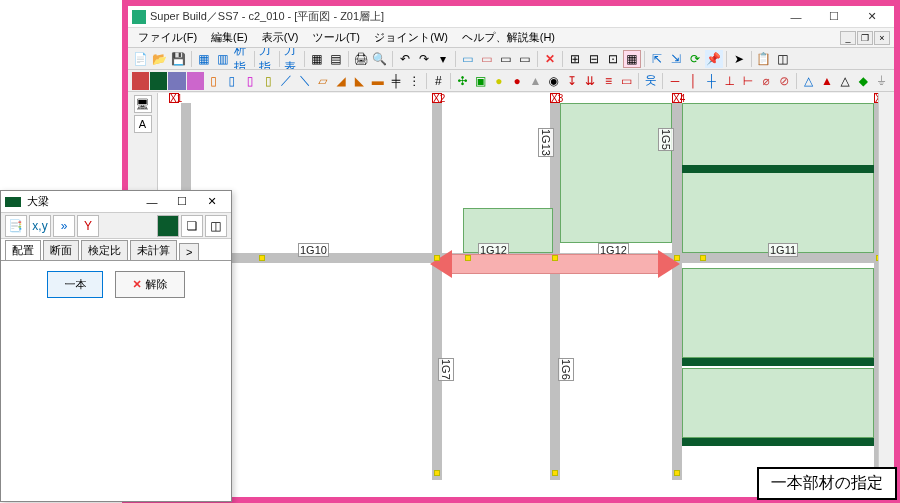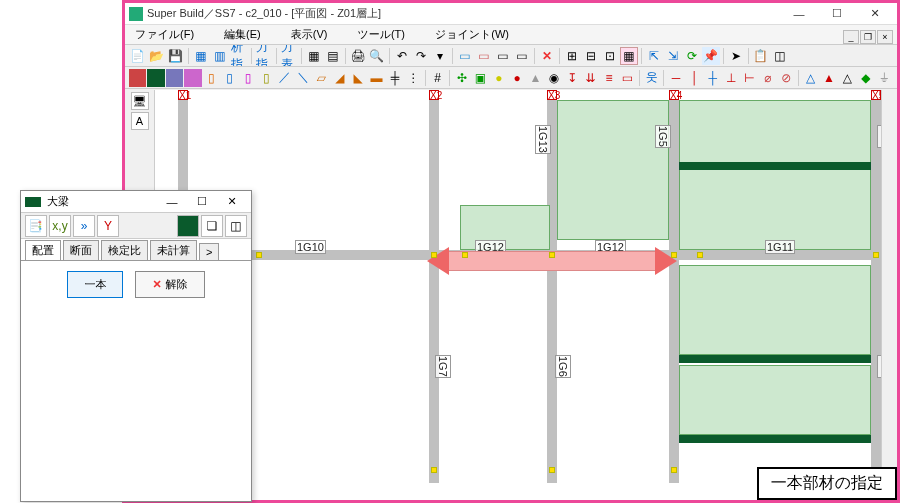--- a/index.html
+++ b/index.html
@@ -1,23 +1,23 @@
 <!DOCTYPE html>
 <html><head>
 <meta charset="utf-8">
 <style>
   * { box-sizing: border-box; margin: 0; padding: 0; font-family: "MS UI Gothic", "Meiryo", sans-serif; font-size: 11px; }
   body { width: 900px; height: 503px; background: #fff; overflow: hidden; position: relative; }
-  .main-window { position: absolute; left: 122px; top: 0; width: 778px; height: 503px; border: 3px solid #ec4899; background: #fff; }
+  .main-window { position: absolute; left: 122px; top: 0; width: 778px; height: 503px; border: 6px solid #ec4899; background: #fff; }
   .titlebar { height: 22px; background: #fff; display: flex; align-items: center; padding: 0 4px; border-bottom: 1px solid #ddd; }
   .app-icon { width: 14px; height: 14px; background: #2a7; margin-right: 4px; }
   .title-text { flex: 1; font-size: 11px; color: #333; }
   .win-controls { display: flex; gap: 2px; }
   .win-btn { width: 36px; height: 18px; display: flex; align-items: center; justify-content: center; color: #333; }
-  .menubar { height: 20px; background: #f5f5f5; display: flex; align-items: flex-end; padding: 0 4px; gap: 18px; border-bottom: 1px solid #ccc; }
+  .menubar { height: 20px; background: #f5f5f5; display: flex; align-items: center; padding: 0 4px; gap: 2px; border-bottom: 1px solid #ccc; }
   .menu-item { padding: 2px 6px; font-size: 11px; }
   .menubar .spacer { flex: 1; }
   .mdi-controls { display: flex; gap: 1px; }
   .mdi-btn { width: 16px; height: 14px; border: 1px solid #bbb; background: #eee; font-size: 9px; display: flex; align-items: center; justify-content: center; }
   .toolbar { height: 22px; background: #f0f0f0; display: flex; align-items: center; padding: 1px 4px; gap: 1px; border-bottom: 1px solid #ccc; flex-wrap: nowrap; overflow: hidden; }
   .tb-btn { width: 18px; height: 18px; display: flex; align-items: center; justify-content: center; font-size: 12px; border: 1px solid transparent; }
   .tb-sep { width: 1px; height: 16px; background: #ccc; margin: 0 2px; }
   .viewselect-bar { height: 22px; background: #f0f0f0; display: flex; align-items: center; padding: 0 4px; gap: 4px; border-bottom: 1px solid #ccc; }
   .view-select { height: 18px; border: 1px solid #999; background: #fff; padding: 0 4px; font-size: 11px; min-width: 100px; display: flex; align-items: center; justify-content: space-between; }
   .nav-arrow { width: 14px; height: 16px; border: 1px solid #bbb; background: #eee; display: flex; align-items: center; justify-content: center; font-size: 9px; }
@@ -34,21 +34,21 @@
   .canvas .node { position: absolute; width: 6px; height: 6px; background: #fd0; border: 1px solid #bb0; transform: translate(-50%,-50%); }
   .canvas .col-marker { position: absolute; width: 10px; height: 10px; color: #c00; font-size: 10px; border: 1px solid #c00; text-align: center; line-height: 9px; background: #fff; transform: translateX(-50%); }
   .beam-highlight { position: absolute; left: 290px; top: 161px; width: 215px; height: 20px; background: #f8b0b0; border: 1px solid #d88; }
   .arrowhead { position: absolute; width: 0; height: 0; border-top: 14px solid transparent; border-bottom: 14px solid transparent; }
   .arrowhead.left { border-right: 22px solid #e66; left: 272px; top: 157px; }
   .arrowhead.right { border-left: 22px solid #e66; left: 500px; top: 157px; }
   .scrollbar-v { position: absolute; right: 0; top: 87px; width: 16px; bottom: 17px; background: #f0f0f0; border-left: 1px solid #ccc; }
   .scrollbar-h { position: absolute; left: 30px; bottom: 0; right: 16px; height: 17px; background: #f0f0f0; border-top: 1px solid #ccc; display: flex; align-items: center; font-size: 10px; padding: 0 4px; color: #555; justify-content: space-between; }
   .left-vtoolbar { position: absolute; left: 0; top: 87px; width: 30px; bottom: 17px; background: #f0f0f0; border-right: 1px solid #ccc; display: flex; flex-direction: column; align-items: center; gap: 2px; padding-top: 2px; }
   .left-vtoolbar .vb { width: 18px; height: 18px; border: 1px solid #bbb; display: flex; align-items: center; justify-content: center; font-size: 11px; background: #fff; }
-  .palette { position: absolute; left: 0; top: 190px; width: 232px; height: 312px; border: 1px solid #888; background: #fff; box-shadow: 2px 2px 6px rgba(0,0,0,0.2); margin-left: 20px; }
+  .palette { position: absolute; left: 0; top: 190px; width: 232px; height: 312px; border: 1px solid #888; background: #fff; box-shadow: 2px 2px 6px rgba(0,0,0,0.2); }
   .pal-title { height: 22px; display: flex; align-items: center; padding: 0 4px; border-bottom: 1px solid #ccc; }
   .pal-icon { width: 16px; height: 10px; background: #0a5a2c; margin-right: 6px; }
   .pal-title-text { flex: 1; }
   .pal-win-btn { width: 30px; height: 18px; display: flex; align-items: center; justify-content: center; }
   .pal-toolbar { height: 26px; background: #f0f0f0; display: flex; align-items: center; gap: 2px; padding: 0 4px; border-bottom: 1px solid #ccc; }
   .pal-tb { width: 22px; height: 22px; border: 1px solid #bbb; background: #fff; display: flex; align-items: center; justify-content: center; font-size: 12px; }
   .pal-tabs1 { height: 22px; display: flex; align-items: flex-end; border-bottom: 1px solid #999; padding-left: 4px; gap: 2px; }
   .pal-tab { padding: 2px 6px; border: 1px solid #999; border-bottom: none; background: #eee; font-size: 11px; }
   .pal-tab.active { background: #fff; }
   .pal-tabs2 { height: 22px; display: flex; align-items: flex-end; border-bottom: 1px solid #999; padding-left: 4px; gap: 2px; margin-top: 4px; }
@@ -74,20 +74,21 @@
       <div class="win-btn close">✕</div>
     </div>
   </div>
 
   <div class="menubar">
     <span class="menu-item">ファイル(F)</span>
     <span class="menu-item">編集(E)</span>
     <span class="menu-item">表示(V)</span>
     <span class="menu-item">ツール(T)</span>
     <span class="menu-item">ジョイント(W)</span>
+    <span class="menu-item">ヘルプ、解説集(H)</span>
     <span class="spacer"></span>
     <div class="mdi-controls">
       <div class="mdi-btn">_</div>
       <div class="mdi-btn">❐</div>
       <div class="mdi-btn">×</div>
     </div>
   </div>
 
   <div class="toolbar">
     <div class="tb-btn">📄</div>
@@ -203,21 +204,21 @@
     <div class="tb-btn">⟳</div>
   </div>
 
   <div class="left-vtoolbar">
     <div class="vb">🖥</div>
     <div class="vb">A</div>
   </div>
 
   <div class="canvas">
 
-    <div class="col-marker" style="left:28px;top:0">X1</div>
+    <div class="col-marker" style="left:16px;top:0">X1</div>
     <div class="col-marker" style="left:279px;top:0">X2</div>
     <div class="col-marker" style="left:397px;top:0">X3</div>
     <div class="col-marker" style="left:519px;top:0">X4</div>
     <div class="col-marker" style="left:721px;top:0">X5</div>
 
     <div class="grid-line v" style="left:23px;top:10px;height:400px"></div>
     <div class="grid-line v" style="left:274px;top:10px;height:400px"></div>
     <div class="grid-line v" style="left:392px;top:10px;height:400px"></div>
     <div class="grid-line v" style="left:514px;top:10px;height:400px"></div>
     <div class="grid-line v" style="left:716px;top:10px;height:400px"></div>
@@ -279,21 +280,21 @@
 <div class="palette">
   <div class="pal-title">
     <div class="pal-icon"></div>
     <div class="pal-title-text">大梁</div>
     <div class="pal-win-btn">—</div>
     <div class="pal-win-btn">☐</div>
     <div class="pal-win-btn">✕</div>
   </div>
   <div class="pal-toolbar">
     <div class="pal-tb">📑</div>
-    <div class="pal-tb" style="color:#4d7c0f">x,y</div>
+    <div class="pal-tb" style="color:#0369a1">x,y</div>
     <div class="pal-tb" style="color:#06c">»</div>
     <div class="pal-tb" style="color:#c00">Y</div>
     <div style="flex:1"></div>
     <div class="pal-tb" style="background:#0a5a2c"></div>
     <div class="pal-tb">❏</div>
     <div class="pal-tb">◫</div>
   </div>
   <div class="pal-tabs1">
     <div class="pal-tab active">配置</div>
     <div class="pal-tab">断面</div>

